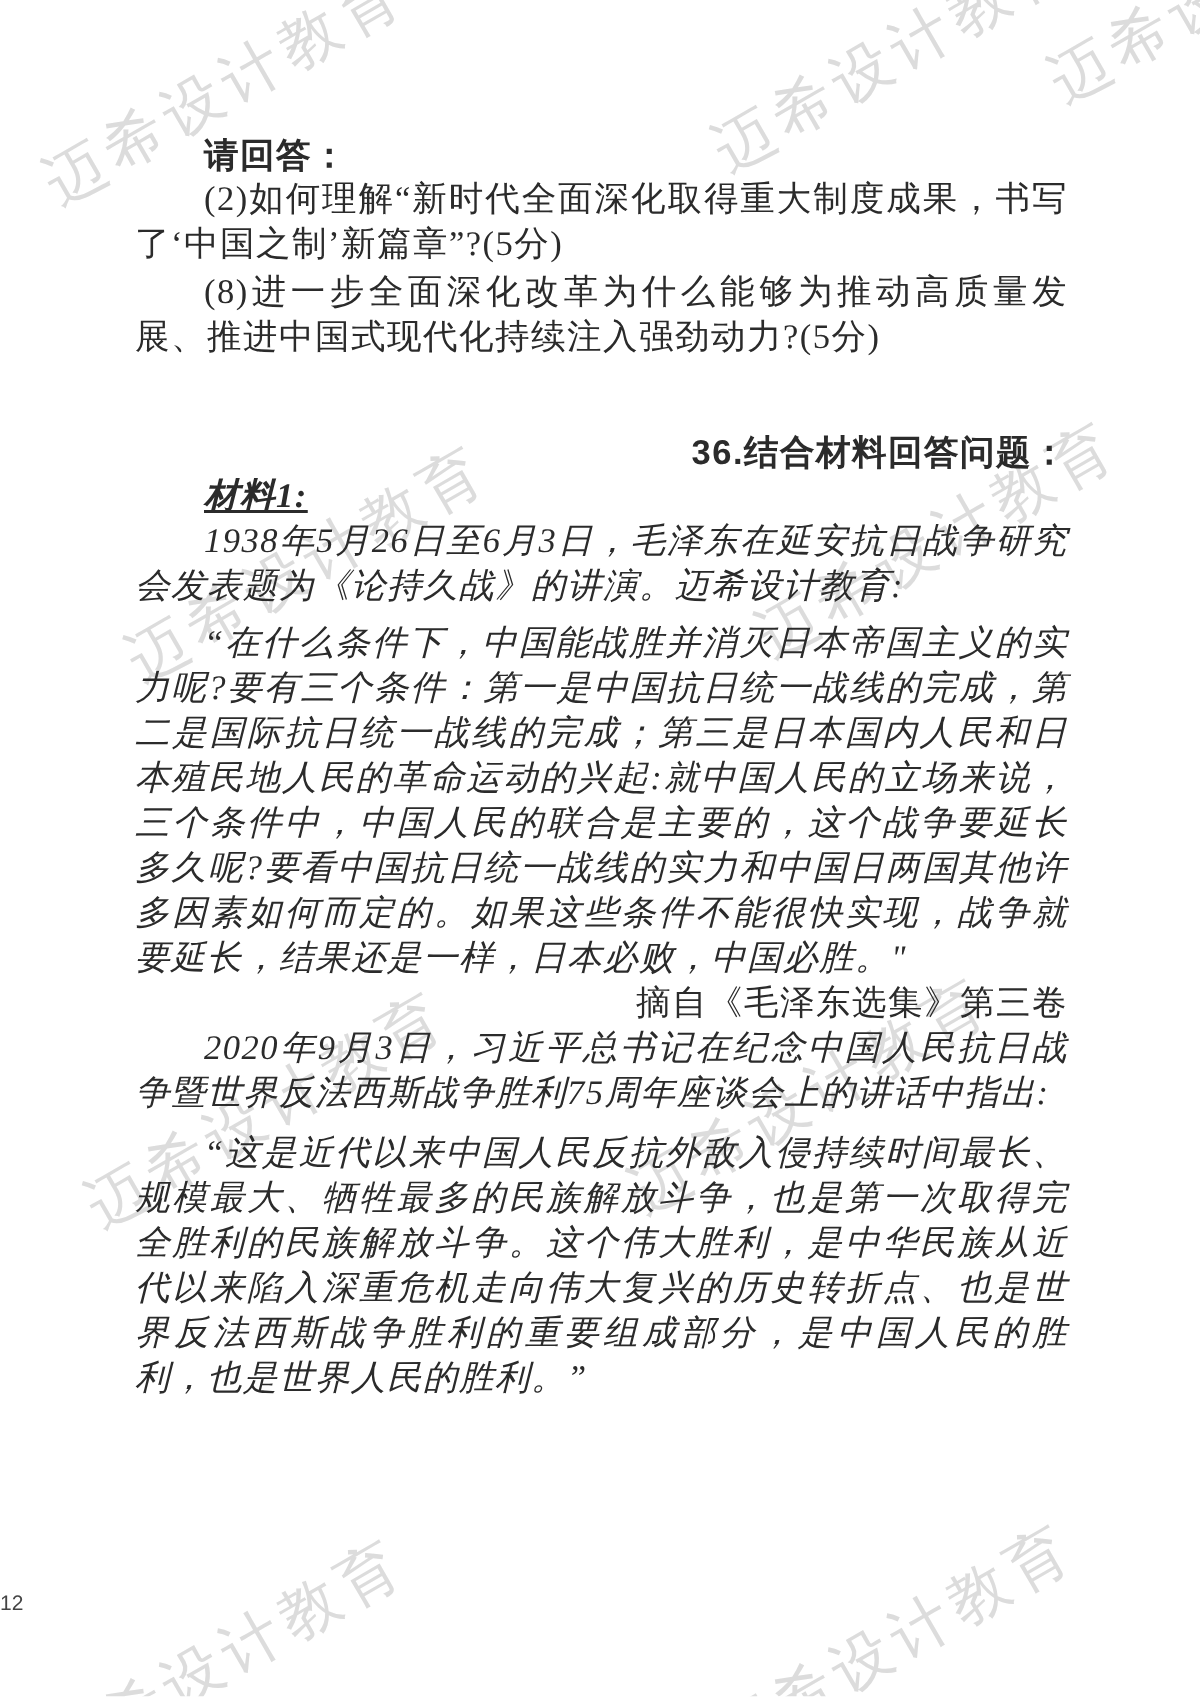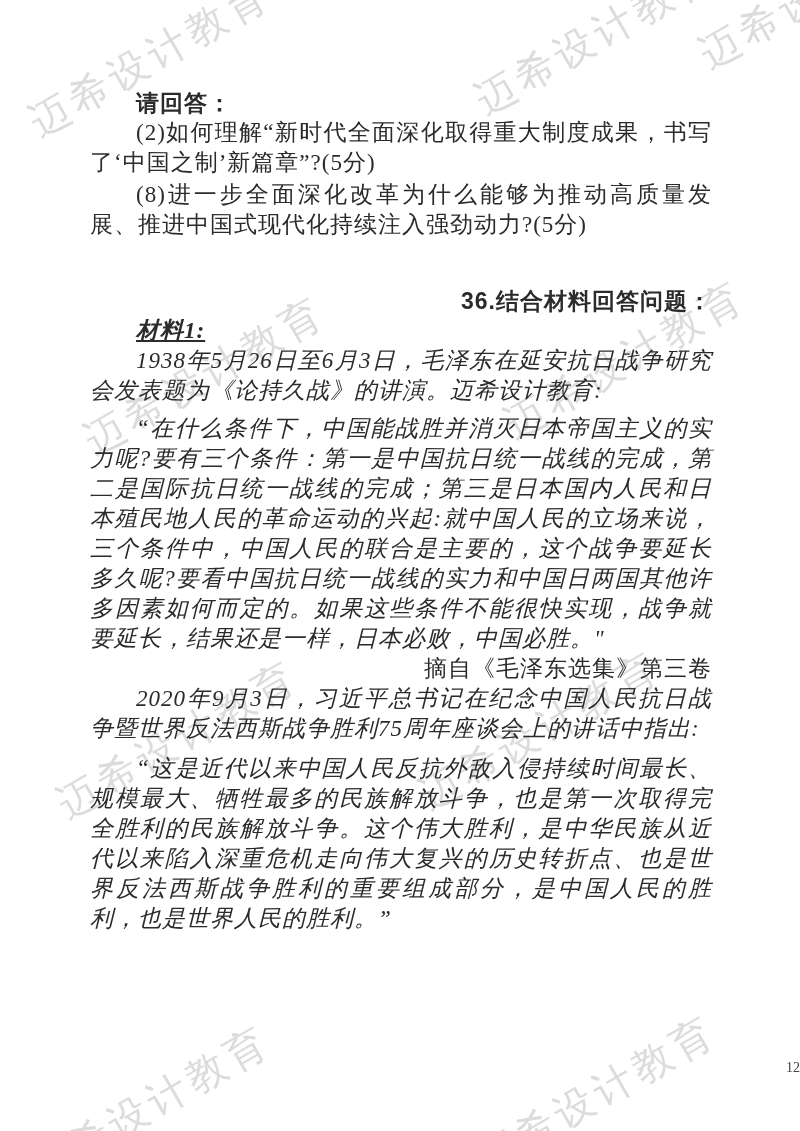--- a/index.html
+++ b/index.html
@@ -33,22 +33,22 @@
   .m-label { text-indent:0; text-align:left;text-decoration:underline; }
   .m1-label { font-weight:700; font-style:italic; }
   .kai { font-style:italic; }
   .quote2-m1 { margin-top:8px !important; }
   .m2-label { margin-top:36px !important; }
   .quote1-m2 { margin-top:10px !important; }
   .quote2-m2 { margin-top:4px !important; }
   .q2 { margin-top:2px !important; }
   .source-line { text-indent:0; text-align:right; }
   .page-number {
-    position:absolute; left:0; right:0; top:1060px; text-align:right;
-    font-family:Liberation Serif, serif; font-size:14px; color:#444444;
+    position:absolute; left:0; right:0; top:1060px; text-align:left;
+    font-family:Liberation Sans, sans-serif; font-size:14px; color:#444444;
   }
 </style>
 </head>
 <body>
 
 <div class="page">
 
   <div class="wm-layer">
     <span class="wm" style="left: 150px; top: 58px; color: rgb(199, 199, 199);">迈希设计教育</span>
     <span class="wm" style="left: 596px; top: 36px; color: rgb(199, 199, 199);">迈希设计教育</span>

